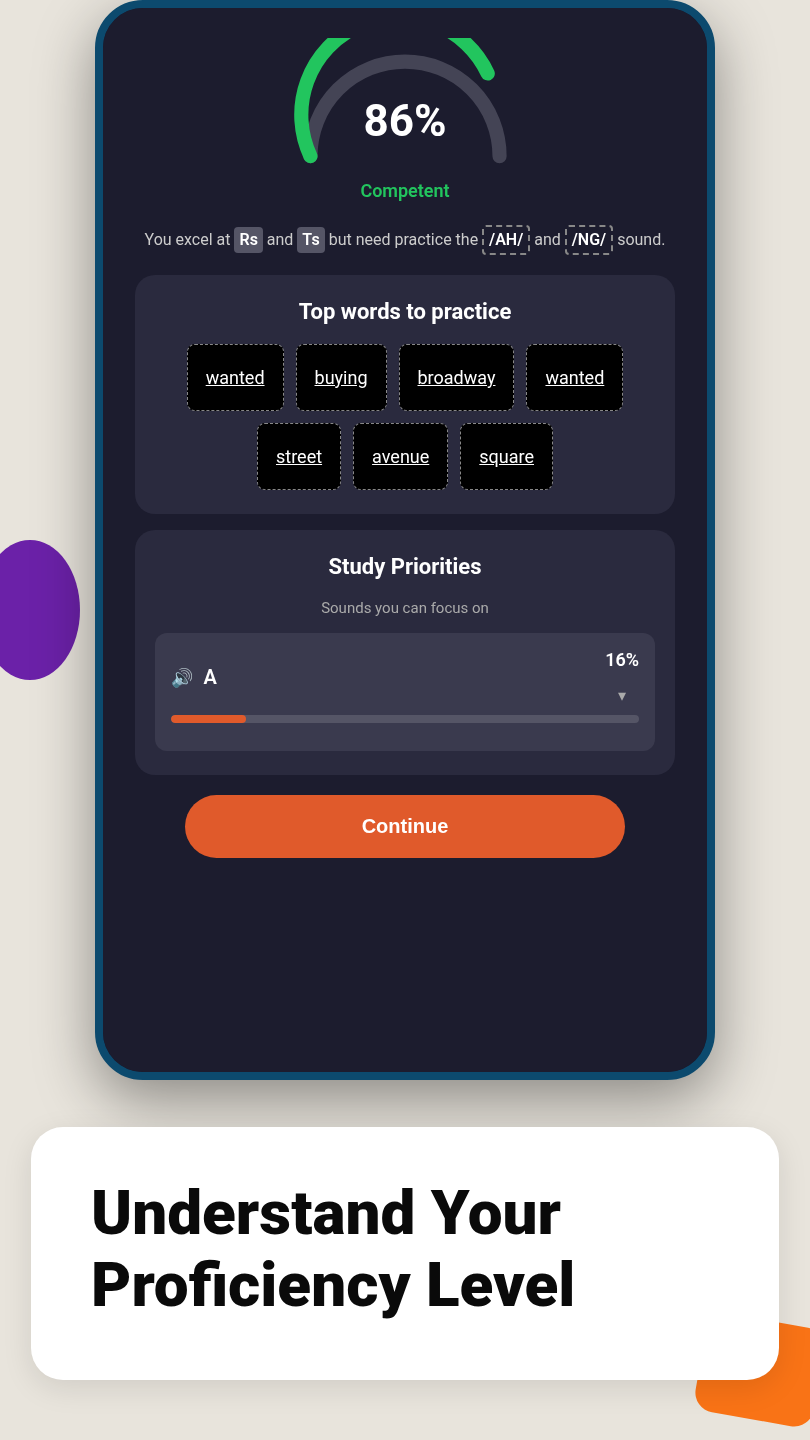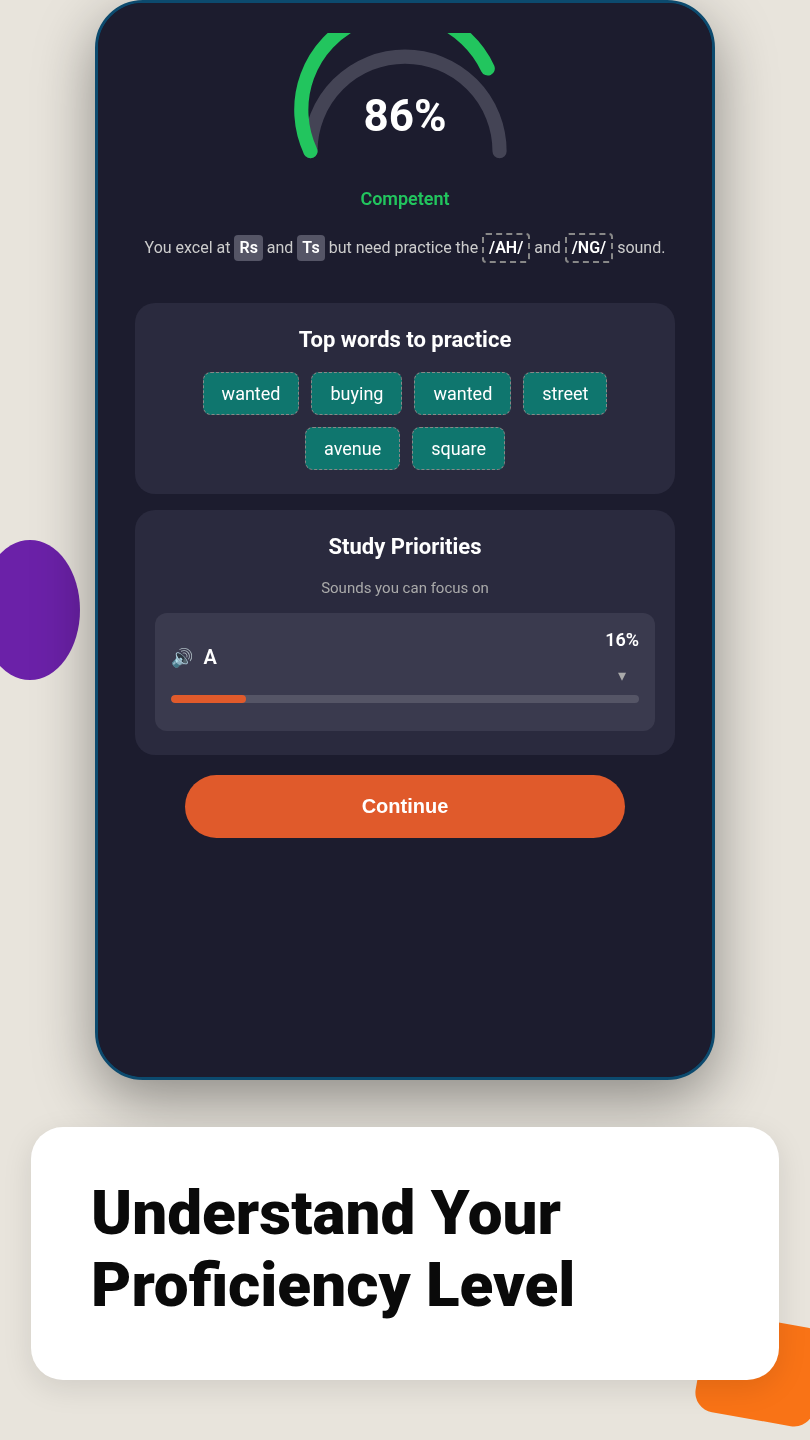--- a/index.html
+++ b/index.html
@@ -44,21 +44,21 @@
       width: 620px;
       height: 1080px;
       z-index: 2;
     }
 
     .phone-frame {
       width: 100%;
       height: 100%;
       background: #1a1a2e;
       border-radius: 48px;
-      border: 3px solid #0c4a6e;
+      border: 8px solid #0c4a6e;
       overflow: hidden;
       position: relative;
       box-shadow: 0 20px 60px rgba(0,0,0,0.4);
     }
 
     .phone-inner {
       width: 100%;
       height: 100%;
       background: #1c1c2e;
       display: flex;
@@ -101,21 +101,21 @@
       font-size: 44px;
       font-weight: 700;
       color: #ffffff;
       line-height: 1;
     }
 
     .gauge-label {
       font-size: 18px;
       font-weight: 600;
       color: #22c55e;
-      margin-top: 21px;
+      margin-top: 8px;
     }
 
     .description-text {
       color: #cccccc;
       font-size: 16px;
       text-align: center;
       line-height: 1.5;
       margin: 14px 20px 20px;
     }
 
@@ -137,45 +137,45 @@
       font-weight: 600;
     }
 
     
     .section-card {
       width: 540px;
       background: #2a2a3e;
       border-radius: 20px;
       padding: 24px 20px;
       margin-bottom: 16px;
-      margin-top: 20px;
     }
 
     .section-title {
       color: #ffffff;
       font-size: 22px;
       font-weight: 700;
       text-align: center;
       margin-bottom: 20px;
     }
 
     .words-container {
       display: flex;
       flex-wrap: wrap;
       gap: 12px;
       justify-content: center;
     }
 
     .word-chip {
-      background: #0f766e;
+      background: #000000;
       border: 1px dashed #888;
       border-radius: 8px;
-      padding: 10px 18px;
+      padding: 22px 18px;
       color: #ffffff;
       font-size: 18px;
+      text-decoration: underline;
     }
 
     
     .study-card {
       width: 540px;
       background: #2a2a3e;
       border-radius: 20px;
       padding: 24px 20px;
       margin-bottom: 16px;
     }
@@ -340,20 +340,21 @@
         <span>and</span>
         <span class="sound-badge">/NG/</span>
         <span>sound.</span>
       </div>
 
       <div class="section-card">
         <div class="section-title">Top words to practice</div>
         <div class="words-container">
           <div class="word-chip">wanted</div>
           <div class="word-chip">buying</div>
+          <div class="word-chip">broadway</div>
           <div class="word-chip">wanted</div>
           <div class="word-chip">street</div>
           <div class="word-chip">avenue</div>
           <div class="word-chip">square</div>
         </div>
       </div>
 
       <div class="study-card">
         <div class="section-title">Study Priorities</div>
         <div class="section-subtitle">Sounds you can focus on</div>

